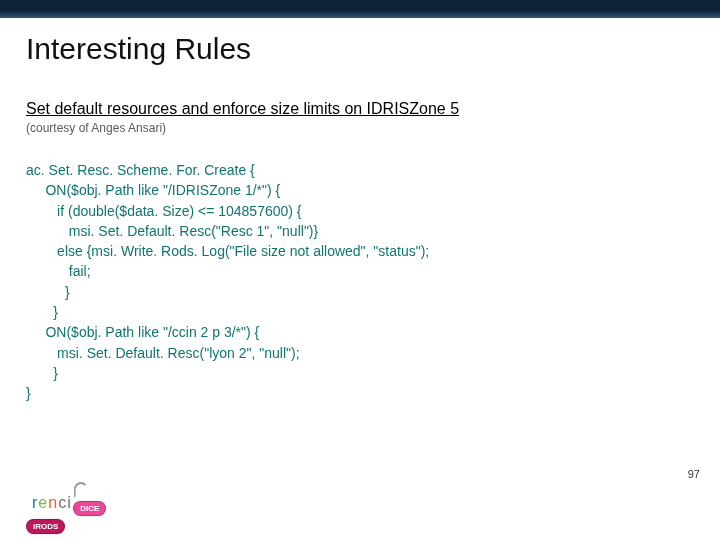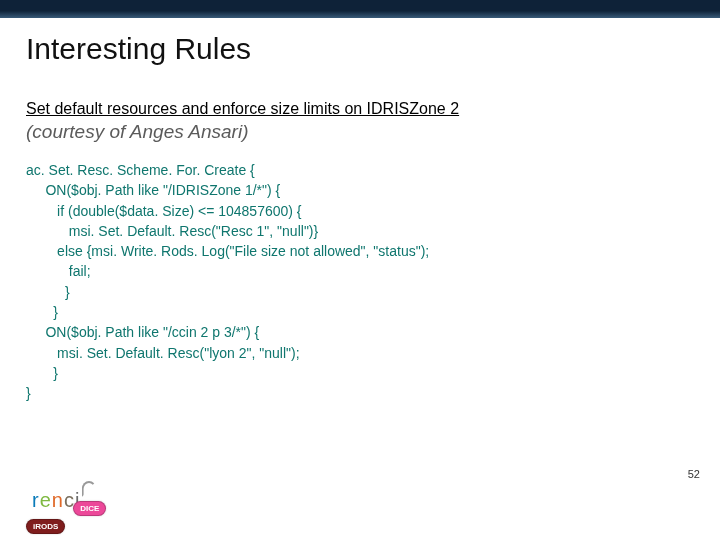--- a/index.html
+++ b/index.html
@@ -38,22 +38,21 @@
     top: 100px;
     left: 26px;
     font-size: 16px;
     text-decoration: underline;
     color: #000;
   }
   .courtesy {
     position: absolute;
     top: 121px;
     left: 26px;
-    font-size: 19px;
-    font-style: italic;
+    font-size: 12px;
     color: #5b5b5b;
   }
   .code {
     position: absolute;
     top: 160px;
     left: 26px;
     font-size: 14px;
     line-height: 1.45;
     white-space: pre;
     color: #0f766e;
@@ -65,21 +64,21 @@
     top: 468px;
     font-size: 11px;
     color: #333;
   }
   .footer {
     position: absolute;
     left: 32px;
     bottom: 28px;
   }
   .renci {
-    font-size: 20px;
+    font-size: 16px;
     font-weight: 300;
     letter-spacing: 1px;
   }
   .renci .r { color: #0a7bb9; font-weight: 400; }
   .renci .e { color: #7fb942; font-weight: 400; }
   .renci .n { color: #e06a2a; font-weight: 400; }
   .renci .c { color: #7a6f5e; font-weight: 400; }
   .renci .i { color: #6b6b6b; font-weight: 400; }
   .arc {
     display: inline-block;
@@ -102,48 +101,48 @@
   }
   .badge {
     font-size: 8px;
     font-weight: bold;
     padding: 2px 6px;
     border-radius: 10px;
     color: #fff;
     border: 1px solid rgba(0,0,0,0.2);
     box-shadow: 0 0 2px rgba(0,0,0,0.2);
   }
-  .badge.irods { background: #7f1d1d; margin-top: 36px; }
+  .badge.irods { background: #be185d; margin-top: 36px; }
   .badge.dice  { background: #ec4899; }
 </style>
 </head>
 <body>
 
 <div class="slide">
   <div class="topbar"></div>
 
   <div class="title">Interesting Rules</div>
 
-  <div class="subheading">Set default resources and enforce size limits on IDRISZone 2</div>
+  <div class="subheading">Set default resources and enforce size limits on IDRISZone 5</div>
   <div class="courtesy">(courtesy of Anges Ansari)</div>
 
   <div class="code">ac. Set. Resc. Scheme. For. Create {
      ON($obj. Path like "/IDRISZone 1/*") {
         if (double($data. Size) &lt;= 104857600) {
            msi. Set. Default. Resc("Resc 1", "null")}
         else {msi. Write. Rods. Log("File size not allowed", "status");
            fail;
           }
        }
      ON($obj. Path like "/ccin 2 p 3/*") {
         msi. Set. Default. Resc("lyon 2", "null");
        }
 }</div>
 
-  <div class="pagenum">52</div>
+  <div class="pagenum">97</div>
 
   <div class="footer">
     <span class="renci">
       <span class="r">r</span><span class="e">e</span><span class="n">n</span><span class="c">c</span><span class="i">i</span><span class="arc"></span>
     </span>
   </div>
 
   <div class="badges">
     <span class="badge irods">iRODS</span>
     <span class="badge dice">DICE</span>

